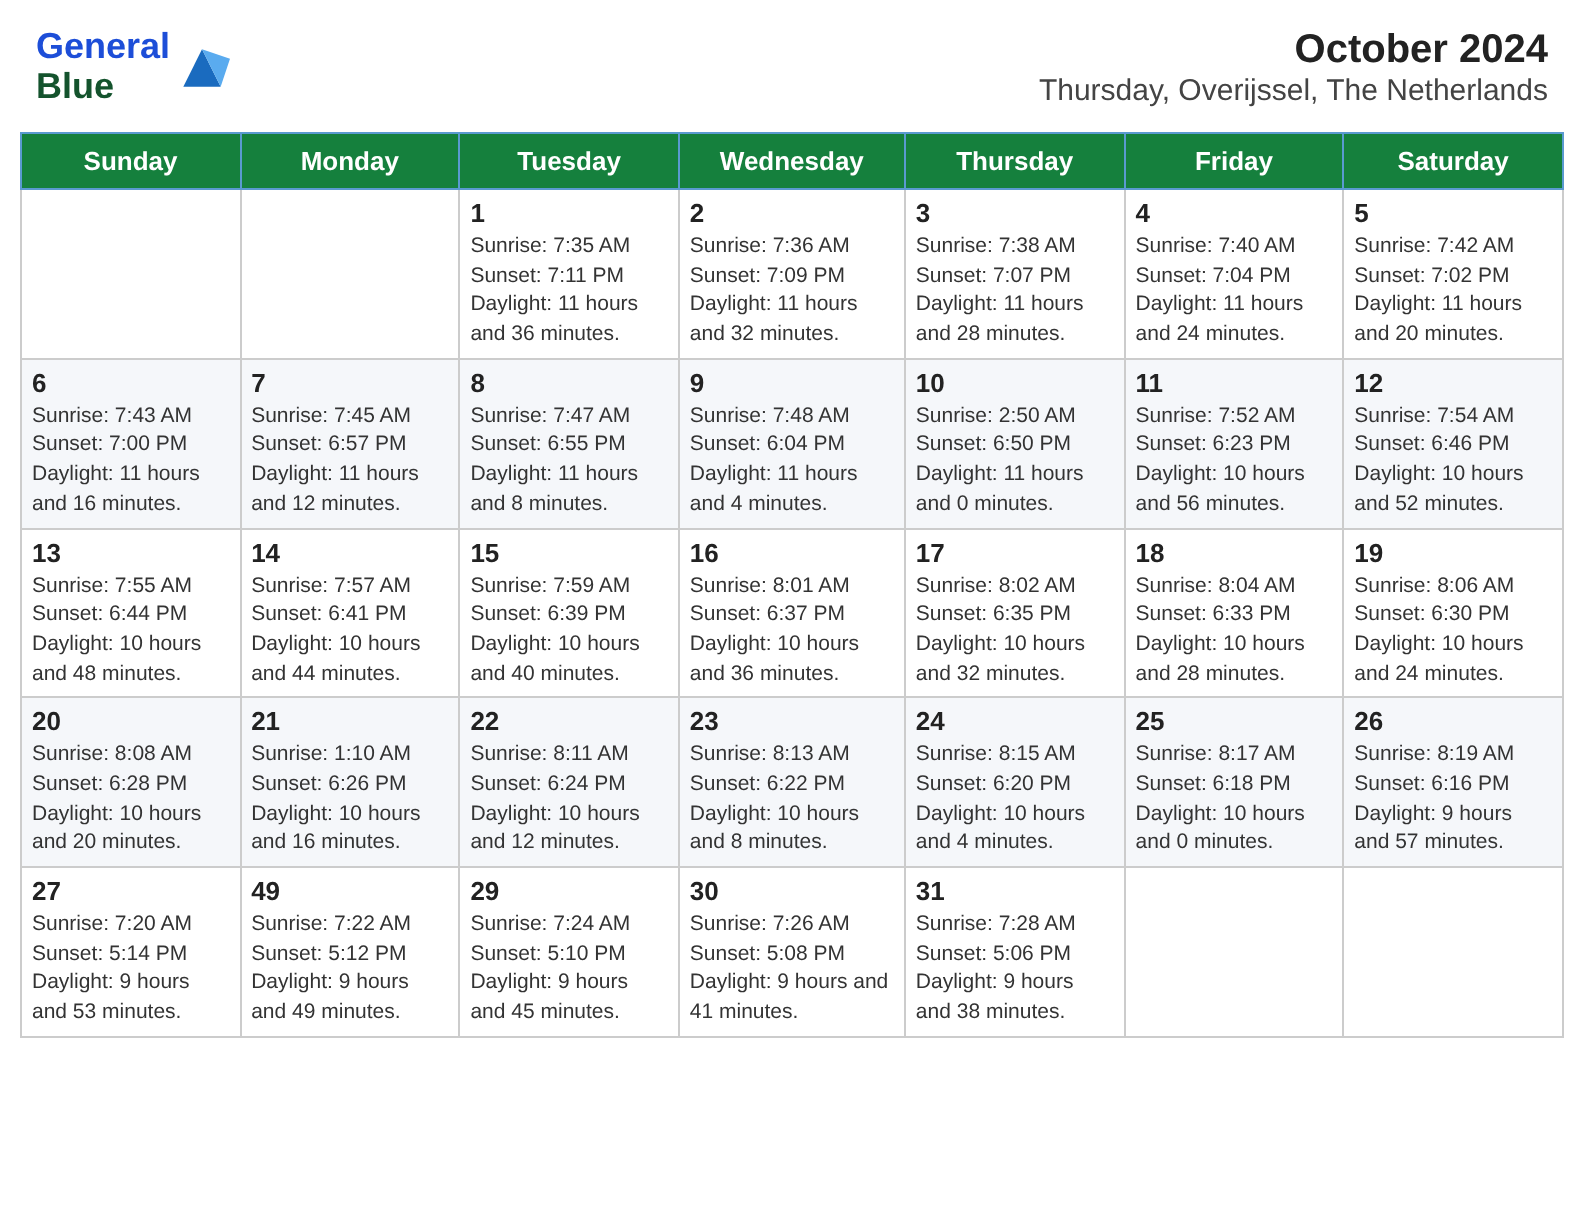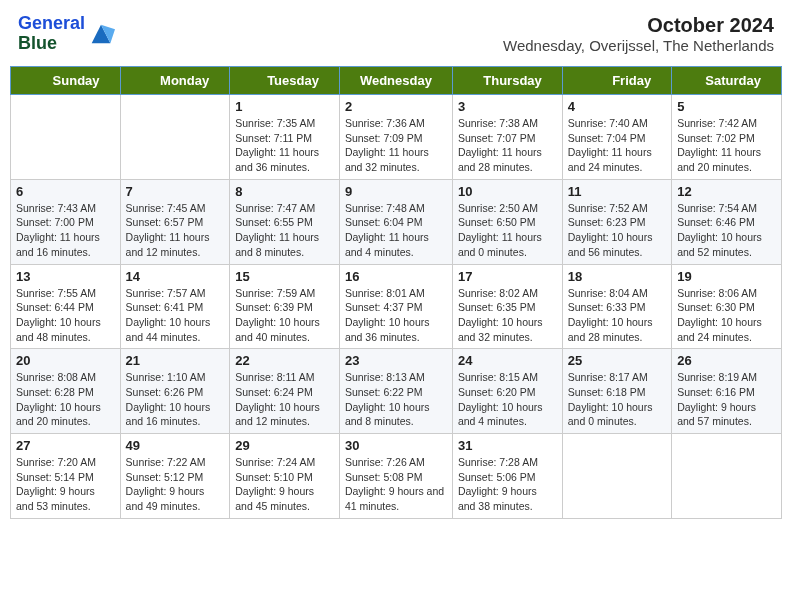--- a/index.html
+++ b/index.html
@@ -45,24 +45,24 @@
       font-size: 15px;
       font-weight: normal;
       color: #444;
     }
     .calendar {
       width: 100%;
       border-collapse: collapse;
       font-size: 11px;
     }
     .calendar thead tr th {
-      background-color: #4d7c0f;
+      background-color: #15803d;
       color: #fff;
       padding: 6px 20px;
-      text-align: right;
+      text-align: center;
       font-size: 13px;
       font-weight: bold;
       border: 1px solid #5a9ad0;
     }
     .calendar tbody tr td {
       border: 1px solid #ccc;
       vertical-align: top;
       padding: 4px 5px;
       width: calc(100% / 7);
       min-height: 80px;
@@ -100,21 +100,21 @@
         </div>
         <svg class="logo-icon" viewBox="0 0 30 30">
           <polygon points="5,25 15,5 25,25" fill="#1a6bbf"></polygon>
           <polygon points="15,5 25,25 30,10" fill="#5aabef"></polygon>
         </svg>
       </div>
     </div>
   </div>
   <div class="title-block">
     <h1>October 2024</h1>
-    <h2>Wednesday, Overijssel, The Netherlands</h2>
+    <h2>Thursday, Overijssel, The Netherlands</h2>
   </div>
 </div>
 
 <table class="calendar">
   <thead>
     <tr>
     <th>Sunday</th>
         <th>Monday</th>
         <th>Tuesday</th>
         <th>Wednesday</th>
@@ -217,21 +217,21 @@
         </td>
         <td>
           <span class="day-number">15</span>
           <div class="day-detail">Sunrise: 7:59 AM
 Sunset: 6:39 PM
 Daylight: 10 hours and 40 minutes.</div>
         </td>
         <td>
           <span class="day-number">16</span>
           <div class="day-detail">Sunrise: 8:01 AM
-Sunset: 4:37 PM
+Sunset: 6:37 PM
 Daylight: 10 hours and 36 minutes.</div>
         </td>
         <td>
           <span class="day-number">17</span>
           <div class="day-detail">Sunrise: 8:02 AM
 Sunset: 6:35 PM
 Daylight: 10 hours and 32 minutes.</div>
         </td>
         <td>
           <span class="day-number">18</span>

